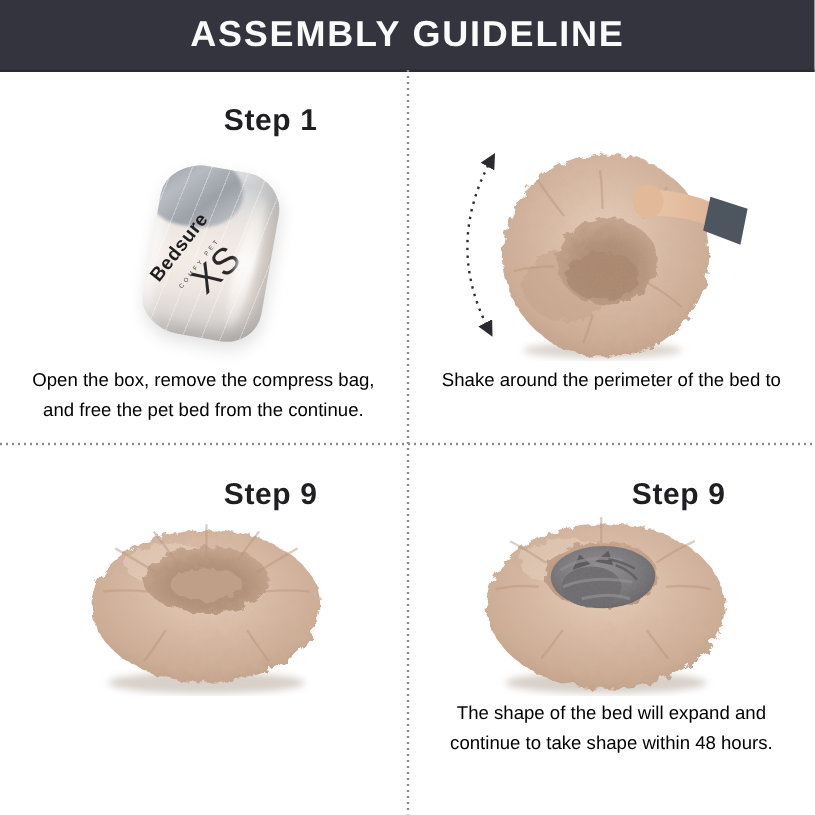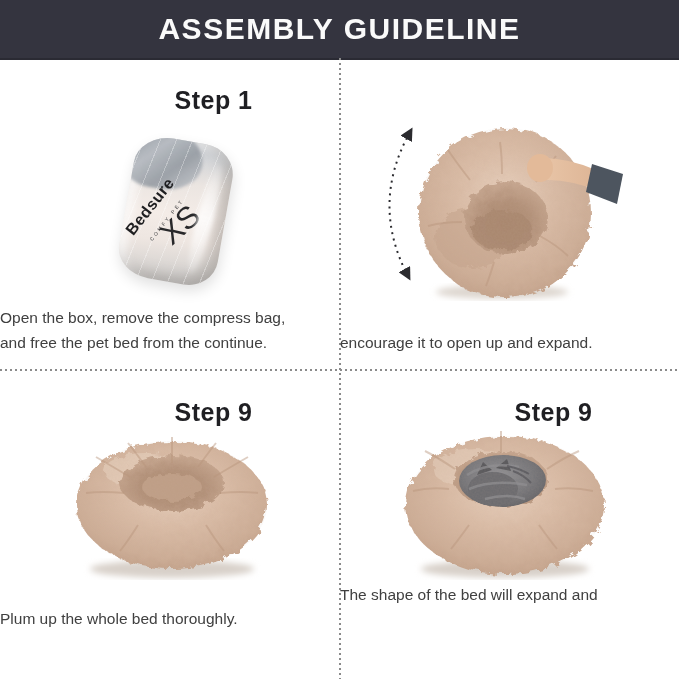--- a/index.html
+++ b/index.html
@@ -31,28 +31,28 @@
   }
 
   
   .quad { position:absolute; }
   .q1 { left:0;     top:58px;  width:339px; height:311px; }
   .q2 { left:340px; top:58px;  width:339px; height:311px; }
   .q3 { left:0;     top:370px; width:339px; height:309px; }
   .q4 { left:340px; top:370px; width:339px; height:309px; }
 
   .step-title {
-    position:absolute; top:28px; left:0; width:100%; margin:0;
+    position:absolute; top:28px; left:12px; width:100%; margin:0;
     text-align:center; color:#1f1f23; font-size:25px; font-weight:600;
     letter-spacing:.5px;
     padding-left:44px;
   }
   .caption {
     position:absolute; left:0; width:100%; margin:0;
-    color:#404040; font-size:15.5px; line-height:25px;
+    text-align:center; color:#000000; font-size:15.5px; line-height:25px;
     font-weight:normal;
   }
   .q1 .caption, .q2 .caption { top:247px; }
   .q3 .caption { top:236px; }
   .q4 .caption { top:212px; }
 
   
   .bag { position:absolute; left:126px; top:82px; width:100px; height:142px; }
   .bag-roll {
     position:absolute; inset:0; transform:rotate(10deg);
@@ -192,22 +192,21 @@
         <path d="M150 118 Q168 128 178 138"></path>
         <path d="M104 144 Q100 158 96 168"></path>
       </g>
 
       <path d="M152 40 Q178 40 206 52 L212 74 Q182 62 158 62 Q146 58 145 48 Z" fill="url(#gArm)"></path>
       <ellipse cx="150" cy="50" rx="13" ry="14" fill="#e3ba99"></ellipse>
       <path d="M202 46 L233 56 L227 86 L196 74 Z" fill="#4d555f"></path>
     </svg>
 
     <p class="caption">
-      <br>
-      <span>encourage it to open up and expand.</span>
+      <span>Shake around the perimeter of the bed to</span><br>
     </p>
   </section>
 
   <section class="quad q3">
     <h2 class="step-title">Step 9</h2>
 
     <svg class="art-svg" style="left:68px; top:59px;" width="208" height="158" viewBox="0 0 208 158">
       <ellipse cx="104" cy="140" rx="82" ry="9" fill="#d8d0c9" filter="url(#soft3)"></ellipse>
       <g filter="url(#fuzz)">
         <ellipse cx="104" cy="76" rx="95" ry="64" fill="url(#gBed)"></ellipse>
@@ -222,24 +221,20 @@
         <path d="M104 34 Q104 20 104 8"></path>
         <path d="M130 38 Q140 24 148 14"></path>
         <path d="M146 48 Q166 36 180 28"></path>
         <path d="M56 64 Q34 62 18 64"></path>
         <path d="M152 64 Q174 62 190 64"></path>
         <path d="M70 96 Q60 112 52 122"></path>
         <path d="M138 96 Q148 112 156 122"></path>
       </g>
     </svg>
 
-    <p class="caption">
-      <span>Plum up the whole bed thoroughly.</span><br>
-      <span></span>
-    </p>
   </section>
 
   <section class="quad q4">
     <h2 class="step-title">Step 9</h2>
 
     <svg class="art-svg" style="left:57px; top:53px;" width="216" height="164" viewBox="0 0 216 164">
       <defs>
         <clipPath id="holeClip">
             <ellipse cx="104" cy="57" rx="45" ry="27"></ellipse>
           </clipPath>
@@ -273,16 +268,17 @@
         <path d="M150 46 Q168 34 182 28"></path>
         <path d="M52 66 Q32 64 16 68"></path>
         <path d="M158 66 Q178 64 196 68"></path>
         <path d="M72 102 Q62 116 54 126"></path>
         <path d="M142 102 Q152 116 160 126"></path>
       </g>
     </svg>
 
     <p class="caption">
       <span>The shape of the bed will expand and</span><br>
+      <span>continue to take shape within 48 hours.</span>
     </p>
   </section>
 
 </div>
 
 </body></html>

